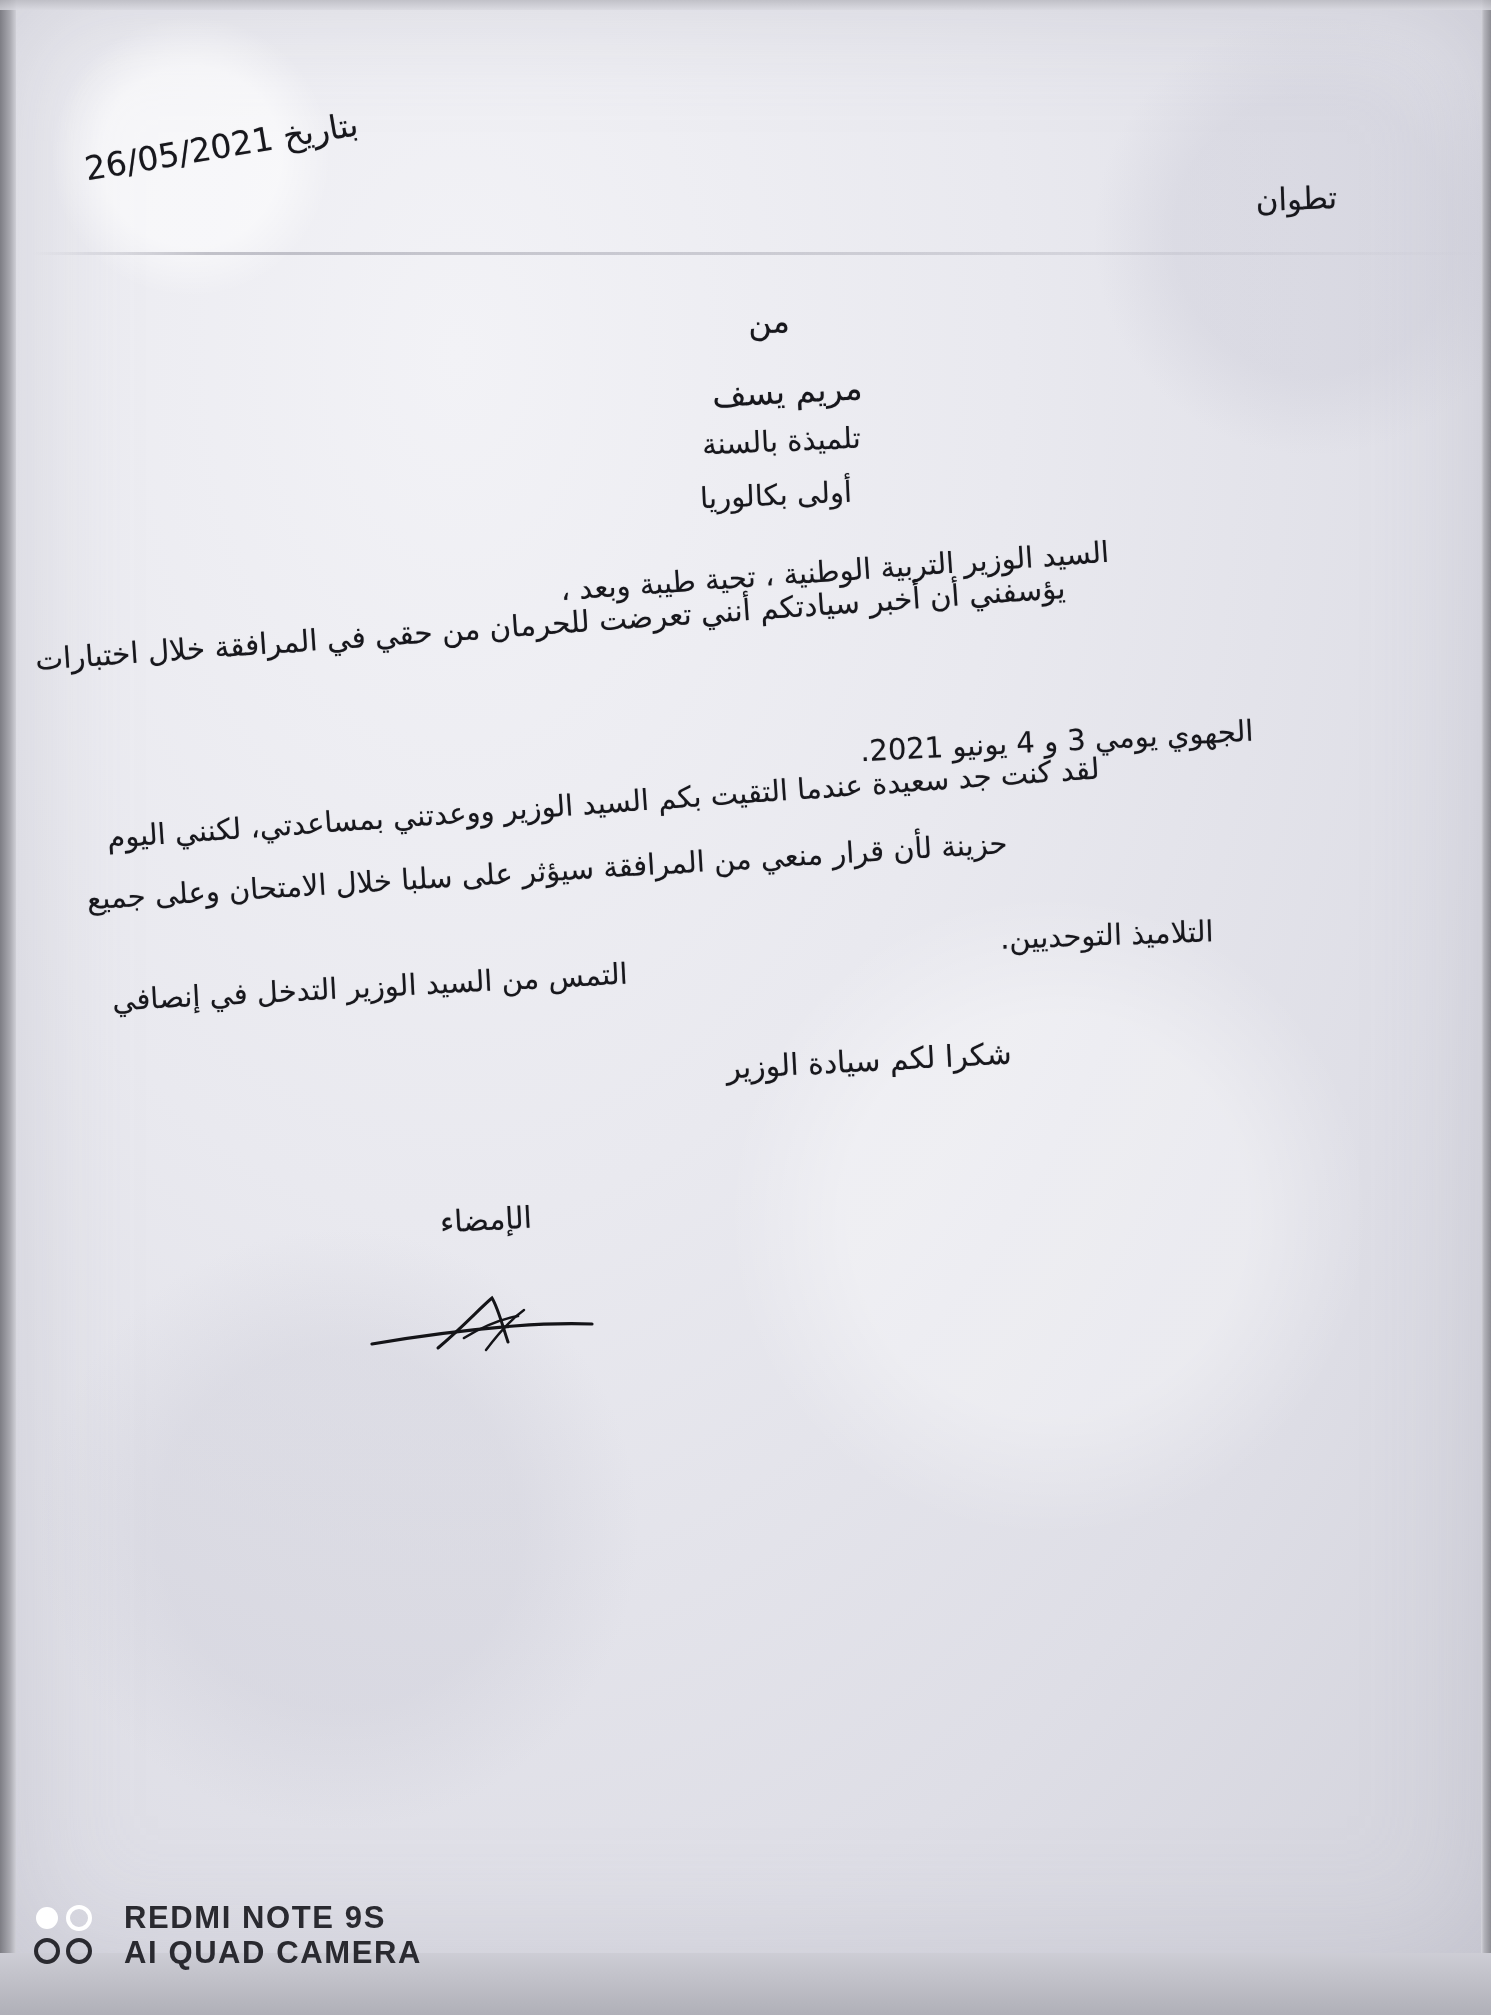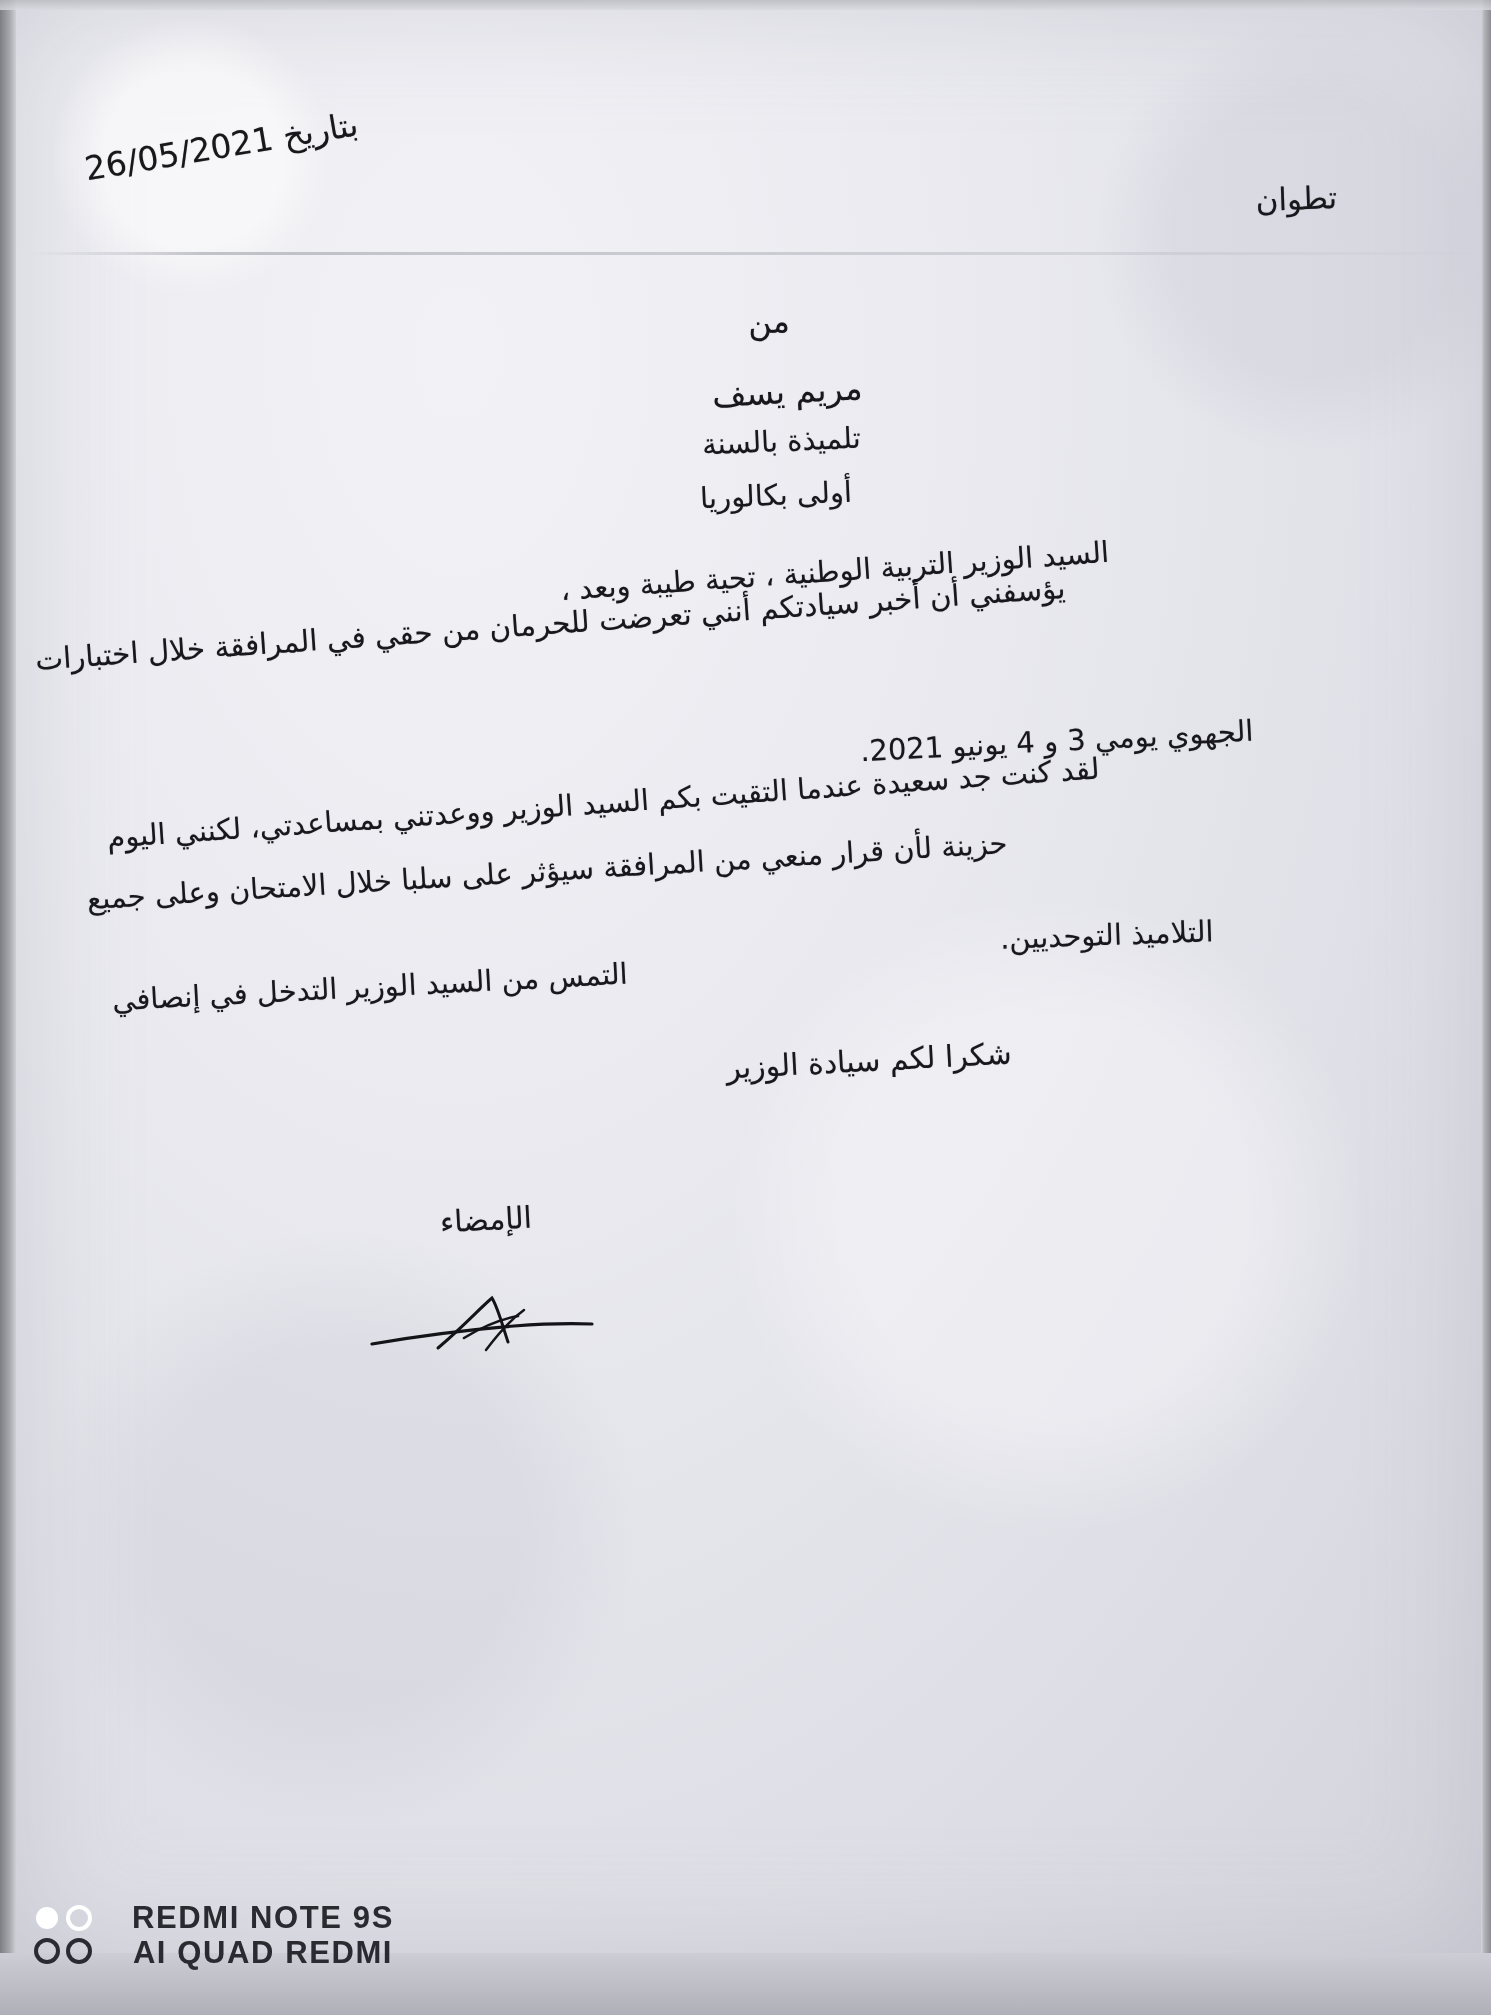--- a/index.html
+++ b/index.html
@@ -153,23 +153,22 @@
     height: 80px;
   }
 
   
   .watermark {
     position: absolute;
     left: 30px;
     bottom: 44px;
     display: flex;
     align-items: center;
-    gap: 26px;
+    gap: 18px;
     direction: ltr;
-    text-align: center;
   }
   .wm-logo {
     width: 76px;
     height: 70px;
     position: relative;
   }
   .wm-text {
     display: flex;
     flex-direction: column;
     justify-content: center;
@@ -226,17 +225,17 @@
 
   <div class="watermark">
     <svg class="wm-logo" viewBox="0 0 76 70">
       <circle cx="17" cy="17" r="11" fill="#ffffff"></circle>
       <circle cx="49" cy="17" r="11" fill="none" stroke="#ffffff" stroke-width="4"></circle>
       <circle cx="17" cy="50" r="11" fill="none" stroke="#2a2a30" stroke-width="4"></circle>
       <circle cx="49" cy="50" r="11" fill="none" stroke="#2a2a30" stroke-width="4"></circle>
     </svg>
     <div class="wm-text">
       <div>REDMI NOTE 9S</div>
-      <div>AI QUAD REDMI</div>
+      <div>AI QUAD CAMERA</div>
     </div>
   </div>
 
 </div>
 
 </body></html>

